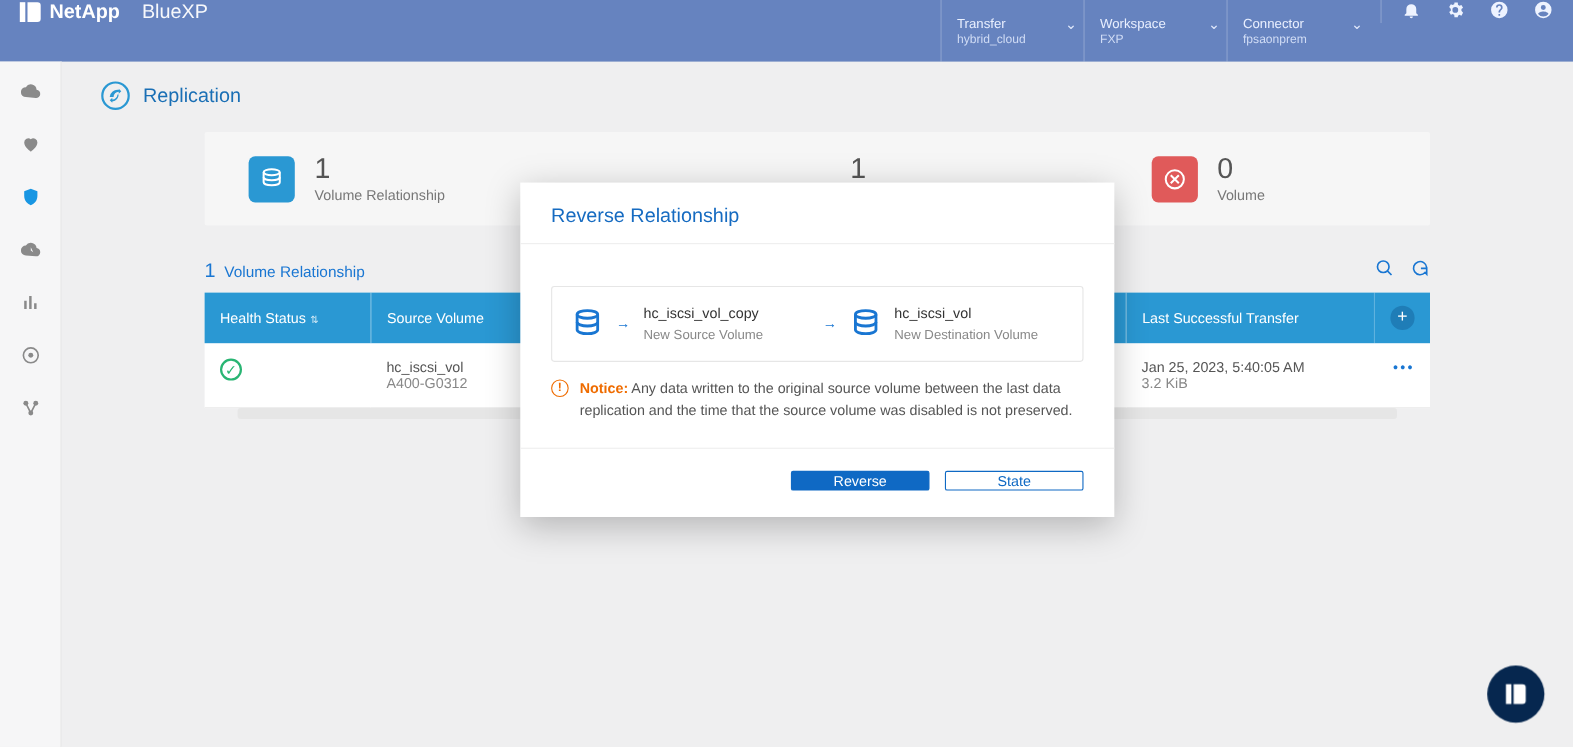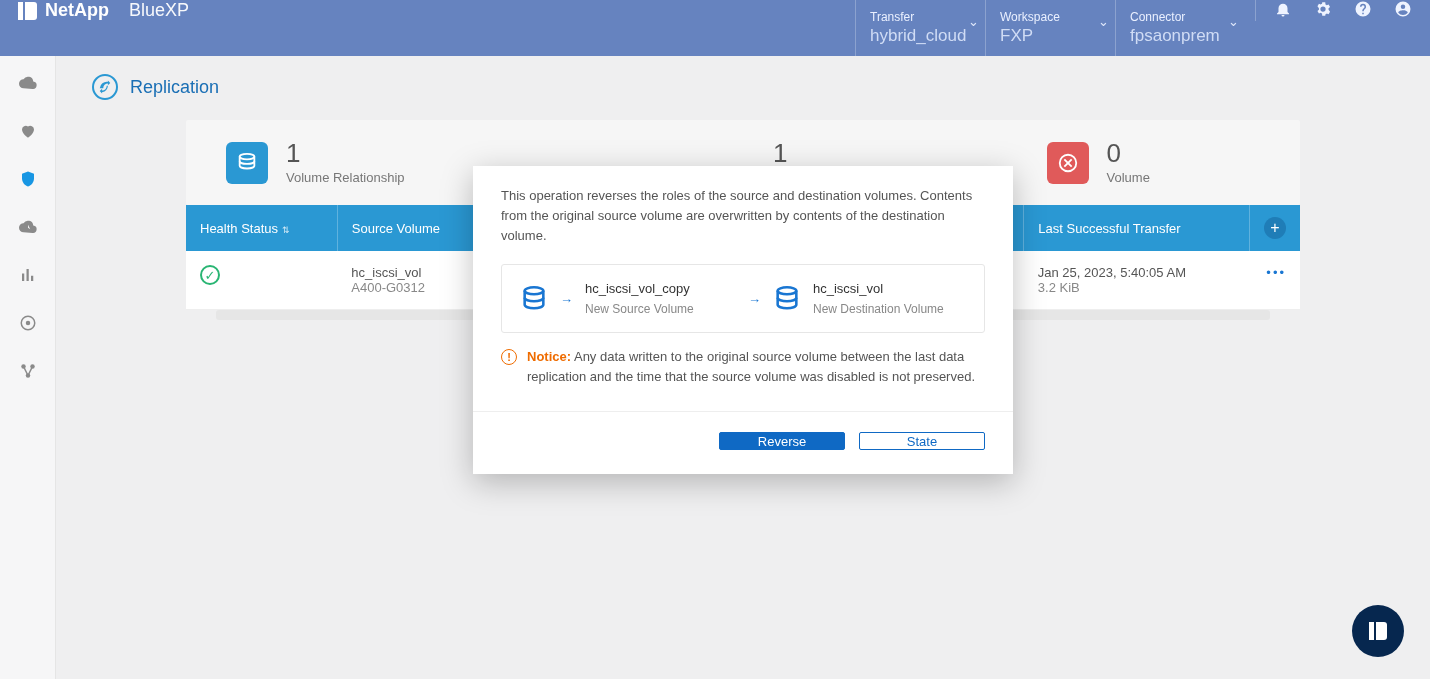--- a/index.html
+++ b/index.html
@@ -21,21 +21,21 @@
   
   .topbar{height:56px;background:var(--brand);display:flex;align-items:flex-start;color:#fff;padding:0 18px;font-size:13px;}
   .logo{display:flex;align-items:center;gap:8px;font-weight:600;font-size:18px;}
   .logo-mark{display:inline-flex;gap:2px;align-items:center;}
   .logo-mark span{display:inline-block;width:5px;height:18px;background:#fff;}
   .logo-mark span:nth-child(2){width:12px;border-radius:0 3px 3px 0;}
   .product{font-size:18px;font-weight:400;margin-left:20px;opacity:.95;}
   .bar-spacer{flex:1;}
   .sel{display:flex;flex-direction:column;justify-content:center;padding:0 14px;border-left:1px solid rgba(255,255,255,.25);position:relative;min-width:130px;height:56px;cursor:pointer;}
   .sel .lbl{font-size:12px;color:#eaf0ff;}
-  .sel .val{font-size:17px;color:#d0dcf5;margin-top:2px;}
+  .sel .val{font-size:11px;color:#d0dcf5;margin-top:2px;}
   .sel .chev{position:absolute;right:6px;top:14px;color:#e0e8fb;}
   .top-icons{display:flex;align-items:center;gap:22px;margin-left:10px;padding-left:18px;border-left:1px solid rgba(255,255,255,.25);color:#eef3ff;}
   .top-icons svg{width:18px;height:18px;fill:#eef3ff;}
   
   .shell{display:flex;height:calc(100% - 56px);}
   .side{width:56px;background:#f6f6f7;border-right:1px solid #e5e5e5;display:flex;flex-direction:column;align-items:center;padding-top:18px;gap:30px;color:#8a8a8a;}
   .side .ic{width:18px;height:18px;position:relative;cursor:pointer;}
   .side .ic svg{width:18px;height:18px;fill:#8a8a8a;}
   .side .ic.active svg{fill:#1896e3;}
   
@@ -217,20 +217,35 @@
                 <path d="M8 8l8 8M16 8l-8 8" stroke="#fff" stroke-width="2"></path>
               </svg>
             </div>
           <div>
               <div class="num">0</div>
               <div class="cap">Volume</div>
             </div>
         </div>
       </div>
 
+      <div class="tbl-head">
+        <div class="left">
+          <b>1</b>
+          <span>Volume Relationship</span>
+        </div>
+        <div class="right">
+          <span><svg viewBox="0 0 24 24">
+                <circle cx="10" cy="10" r="7" fill="none" stroke="#1976d2" stroke-width="2"></circle>
+                <path d="M15 15l5 5" stroke="#1976d2" stroke-width="2"></path>
+              </svg></span>
+          <span><svg viewBox="0 0 24 24">
+                <path d="M20 11A8 8 0 1 0 18 17l2 2V12h-7" fill="none" stroke="#1976d2" stroke-width="2"></path>
+              </svg></span>
+        </div>
+      </div>
 
       <table>
         <thead>
           <tr>
             <th><span>Health Status</span><span class="sort">⇅</span></th>
             <th><span>Source Volume</span></th>
             <th style="width:40%"></th>
             <th><span>State</span><span class="sort">⇅</span></th>
             <th><span>Last Successful Transfer</span></th>
             <th class="add"><span class="add-btn">+</span></th>
@@ -253,22 +268,22 @@
           </tr>
         </tbody>
       </table>
       <div class="scrollhint"></div>
     </div>
   </div>
 </div>
 
 <div class="overlay">
   <div class="dialog">
+    <div class="dlg-title">Reverse Relationship</div>
     <div class="dlg-body">
-      <div>This operation reverses the roles of the source and destination volumes. Contents from the original source volume are overwritten by contents of the destination volume.</div>
 
       <div class="rel-box">
         <div class="rel-side">
           <svg viewBox="0 0 24 24">
               <ellipse cx="12" cy="5" rx="8" ry="3"></ellipse>
               <path d="M4 5v12c0 1.7 3.6 3 8 3s8-1.3 8-3V5"></path>
               <path d="M4 11c0 1.7 3.6 3 8 3s8-1.3 8-3"></path>
             </svg>
           <span class="arrow">→</span>
           <div>

